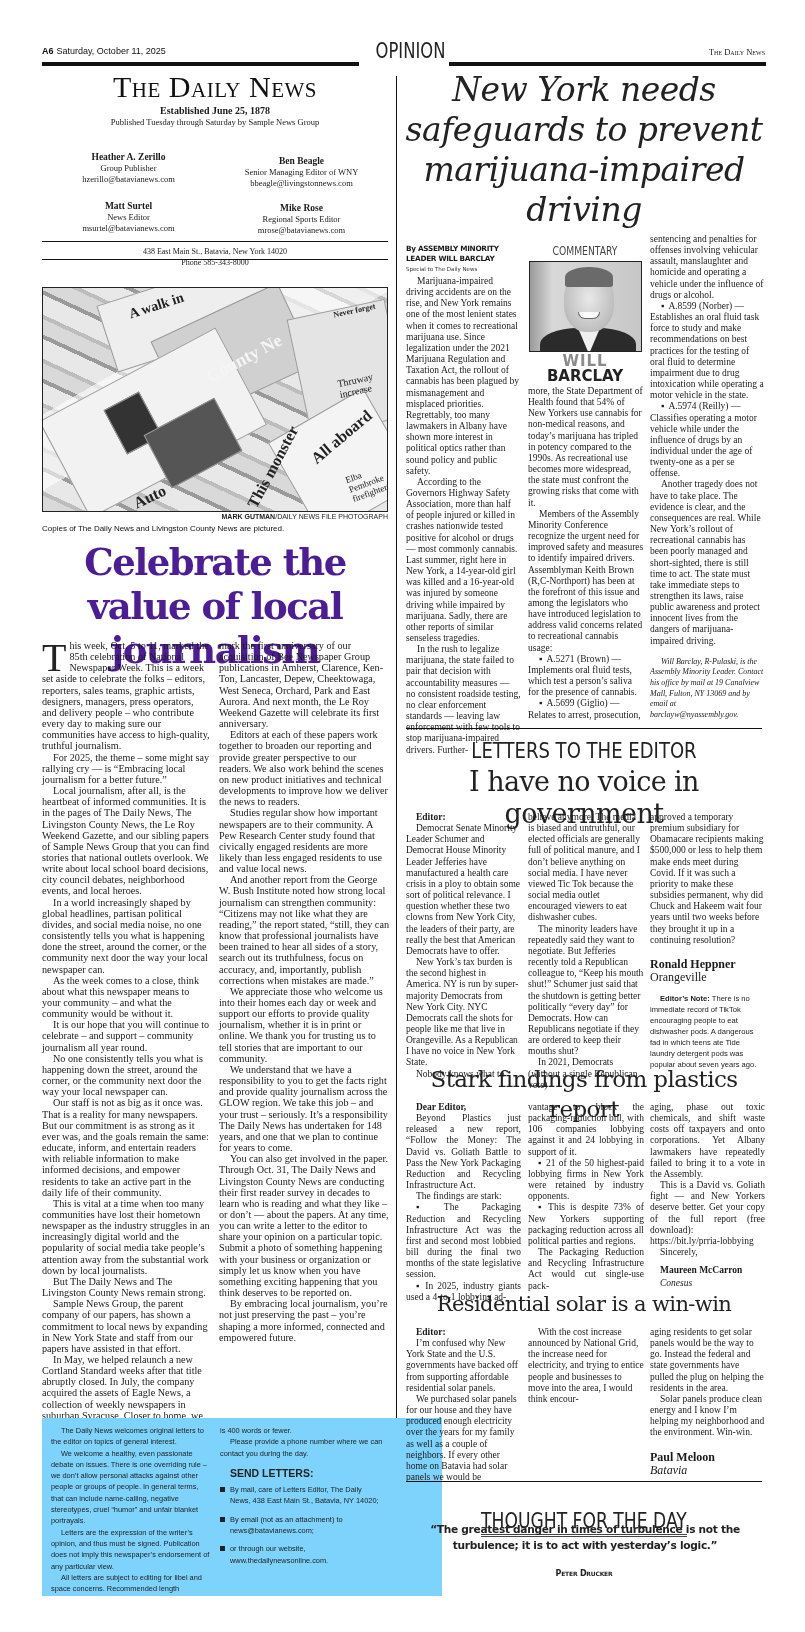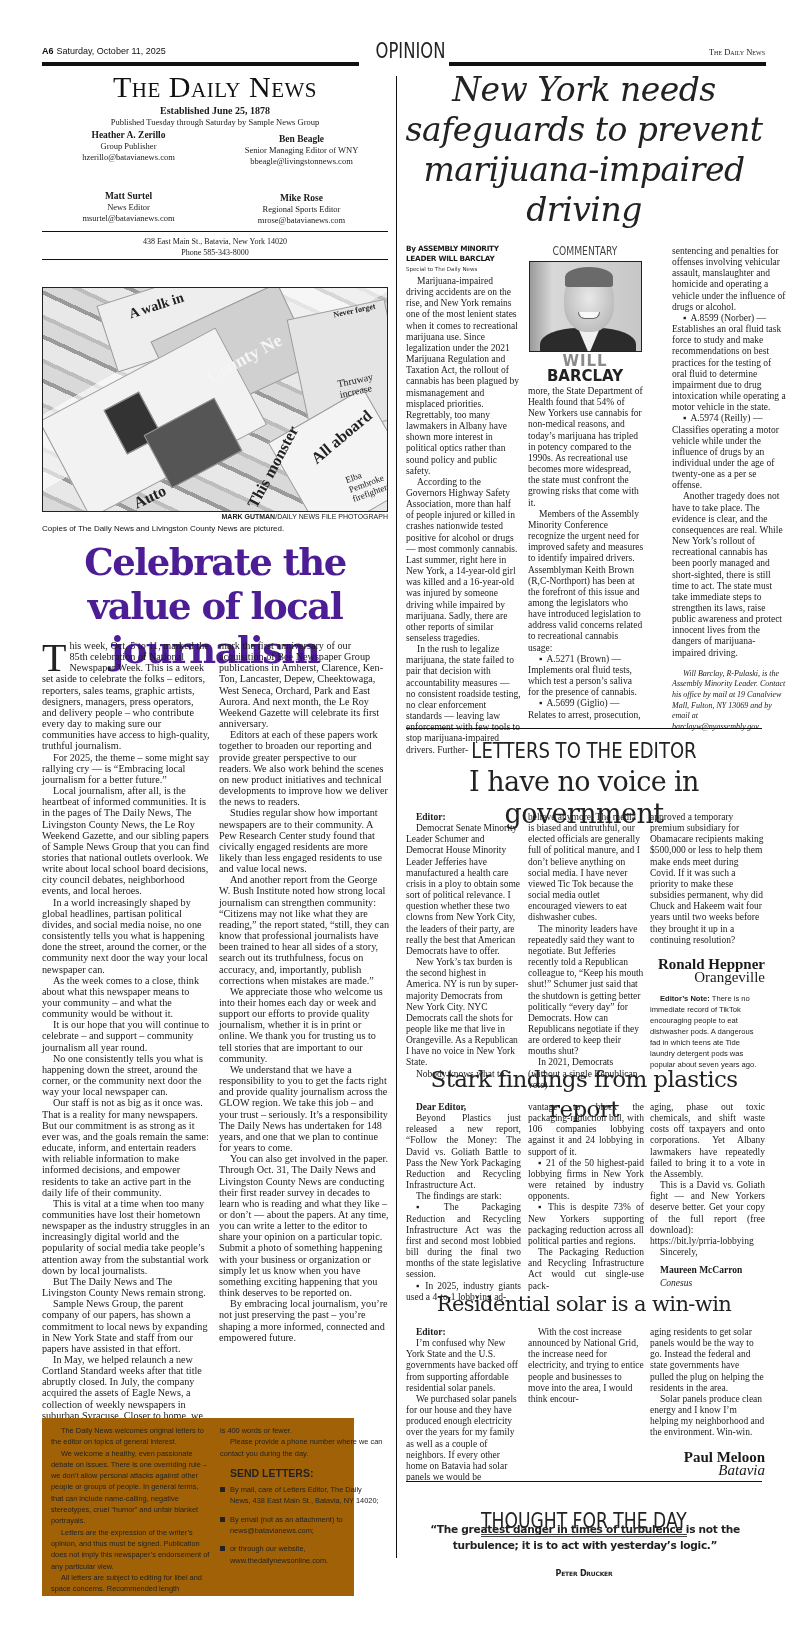--- a/index.html
+++ b/index.html
@@ -15,21 +15,21 @@
   .ph-rule-right { position: absolute; left: 407px; top: 16px; width: 317px; height: 4px; border-top: 3px solid #111; border-bottom: 1px solid #111; }
   .ph-right { position: absolute; right: -1px; top: 1px; font-family: "Liberation Serif", serif; font-size: 8.5px; font-variant: small-caps; color: #222; }
 
   .vdivider { position: absolute; left: 396px; top: 76px; width: 1px; height: 1482px; background: #111; }
 
   
   .masthead { position: absolute; left: 42px; top: 70px; width: 346px; text-align: center; }
   .mh-title { font-family: "Liberation Serif", serif; font-size: 30px; font-variant: small-caps; letter-spacing: 0.5px; color: #111; line-height: 34px; }
   .mh-est { font-family: "Liberation Serif", serif; font-weight: bold; font-size: 10px; margin-top: 1px; }
   .mh-pub { font-family: "Liberation Serif", serif; font-size: 8.5px; margin-top: 1px; }
-  .staff-grid { display: grid; grid-template-columns: 1fr 1fr; row-gap: 24px; margin-top: 2px; }
+  .staff-grid { display: grid; grid-template-columns: 1fr 1fr; row-gap: 12px; margin-top: 24px; }
   .staff { font-family: "Liberation Serif", serif; font-size: 8.5px; line-height: 10.5px; }
   .staff .nm { font-weight: bold; font-size: 9.5px; line-height: 12px; }
   .mh-rule { height: 1px; background: #111; margin-top: 6px; }
   .mh-addr { font-family: "Liberation Serif", serif; font-size: 8px; line-height: 10.5px; margin-top: 5px; }
   .mh-rule2 { position: absolute; left: 42px; top: 259px; width: 346px; height: 1px; background: #111; }
 
   
   .photo { position: absolute; left: 42px; top: 287px; width: 346px; height: 225px; border: 1px solid #222; overflow: hidden;
            background:
              linear-gradient(150deg, rgba(255,255,255,0.0) 0 30%, rgba(255,255,255,0.6) 30% 48%, rgba(0,0,0,0) 48%),
@@ -43,21 +43,21 @@
 
   
   .ed-headline { position: absolute; left: 42px; top: 540px; width: 346px; text-align: center; font-family: "DejaVu Serif", serif; font-weight: bold; font-size: 37px; line-height: 44px; letter-spacing: -1.5px; color: #4c1d95; }
 
   .col { position: absolute; font-family: "Liberation Serif", serif; font-size: 10.2px; line-height: 11.15px; color: #1a1a1a; text-align: left; }
   .col p { text-indent: 11px; }
   .col p.noind { text-indent: 0; }
   .dropcap { float: left; font-family: "Liberation Serif", serif; font-size: 40px; line-height: 31px; margin: 2px 3px 0 0; color: #222; }
 
   
-  .policy { position: absolute; left: 42px; top: 1418px; width: 312px; height: 178px; background: #a16207; font-family: "Liberation Sans", sans-serif; font-size: 7.4px; line-height: 11.3px; color: #222; }
+  .policy { position: absolute; left: 42px; top: 1418px; width: 400px; height: 178px; background: #7dd3fc; font-family: "Liberation Sans", sans-serif; font-size: 7.4px; line-height: 11.3px; color: #222; }
   .policy .pcol1 { position: absolute; left: 9px; top: 7px; width: 160px; }
   .policy .pcol2 { position: absolute; left: 178px; top: 7px; width: 164px; }
   .policy p { text-indent: 10px; }
   .policy .send { font-family: "Liberation Sans", sans-serif; font-weight: bold; font-size: 10.5px; margin: 9px 0 5px 10px; text-indent: 0; }
   .policy .bul { text-indent: 0; padding-left: 10px; position: relative; margin-bottom: 7px; }
   .policy .bul::before { content: ""; position: absolute; left: 0; top: 3px; width: 5px; height: 5px; background: #222; }
 
   
   .comm-headline { position: absolute; left: 404px; top: 70px; width: 360px; text-align: center; font-family: "DejaVu Serif", serif; font-style: italic; font-size: 33px; line-height: 40px; color: #222; letter-spacing: -0.5px; }
   .byline { position: absolute; left: 406px; top: 244px; width: 115px; font-family: "DejaVu Sans", sans-serif; font-weight: bold; font-size: 7.3px; line-height: 10px; letter-spacing: -0.3px; }
@@ -75,21 +75,21 @@
   .tagline { font-style: italic; font-size: 8px; line-height: 10.6px; text-indent: 11px; margin-top: 10px; }
 
   .hrule { position: absolute; height: 1px; background: #111; }
 
   .section-head { position: absolute; text-align: center; font-family: "DejaVu Sans", sans-serif; color: #222; transform: scaleX(0.82); transform-origin: center; }
   .letter-head { position: absolute; text-align: center; font-family: "DejaVu Serif", serif; color: #222; letter-spacing: -0.6px; }
 
   .lcol { position: absolute; font-family: "Liberation Serif", serif; font-size: 9.5px; line-height: 11.15px; color: #1a1a1a; }
   .lcol p { text-indent: 10px; }
   .lcol .salut { font-weight: bold; text-indent: 10px; }
-  .sig { text-align: right; font-family: "Liberation Serif", serif; font-size: 15px; line-height: 13px; }
+  .sig { text-align: left; font-family: "Liberation Serif", serif; font-size: 12px; line-height: 13px; }
   .sig .n { font-weight: bold; }
   .sig .t { font-style: italic; }
   .ednote { font-family: "Liberation Sans", sans-serif; font-size: 7.6px; line-height: 11.1px; color: #222; text-indent: 10px; }
   .ednote b { font-weight: bold; }
   .bullet::before { content: "\25AA"; margin-right: 4px; }
   .justify { text-align: justify; }
 
   .tftd-title { position: absolute; left: 404px; top: 1508px; width: 360px; text-align: center; }
   .tftd-title span { display: inline-block; font-family: "DejaVu Sans", sans-serif; font-size: 22px; color: #222; transform: scaleX(0.78); border-bottom: 3px double #444; padding-bottom: 0px; line-height: 26px; }
   .quote { position: absolute; left: 420px; top: 1522px; width: 330px; text-align: center; font-family: "DejaVu Sans", sans-serif; font-weight: bold; font-size: 10.6px; line-height: 15.5px; color: #222; letter-spacing: -0.3px; }
@@ -225,21 +225,21 @@
 <div class="author-first">WILL</div>
 <div class="author-last">BARCLAY</div>
 
 <div class="col" style="left:528px;top:386px;width:116px;font-size:9.5px;line-height:11.15px;">
   <p class="noind">more, the State Department of Health found that 54% of New Yorkers use cannabis for non-medical reasons, and today’s marijuana has tripled in potency compared to the 1990s. As recreational use becomes more widespread, the state must confront the growing risks that come with it.</p>
   <p>Members of the Assembly Minority Conference recognize the urgent need for improved safety and measures to identify impaired drivers. Assemblyman Keith Brown (R,C-Northport) has been at the forefront of this issue and among the legislators who have introduced legislation to address valid concerns related to recreational cannabis usage:</p>
   <p class="bullet">A.5271 (Brown) — Implements oral fluid tests, which test a person’s saliva for the presence of cannabis.</p>
   <p class="bullet">A.5699 (Giglio) — Relates to arrest, prosecution,</p>
 </div>
 
-<div class="col" style="left:650px;top:246px;width:115px;font-size:9.5px;line-height:11.15px;margin-left:22px;">
+<div class="col" style="left:650px;top:234px;width:115px;font-size:9.5px;line-height:11.15px;">
   <p class="noind">sentencing and penalties for offenses involving vehicular assault, manslaughter and homicide and operating a vehicle under the influence of drugs or alcohol.</p>
   <p class="bullet">A.8599 (Norber) — Establishes an oral fluid task force to study and make recommendations on best practices for the testing of oral fluid to determine impairment due to drug intoxication while operating a motor vehicle in the state.</p>
   <p class="bullet">A.5974 (Reilly) — Classifies operating a motor vehicle while under the influence of drugs by an individual under the age of twenty-one as a per se offense.</p>
   <p>Another tragedy does not have to take place. The evidence is clear, and the consequences are real. While New York’s rollout of recreational cannabis has been poorly managed and short-sighted, there is still time to act. The state must take immediate steps to strengthen its laws, raise public awareness and protect innocent lives from the dangers of marijuana-impaired driving.</p>
   <p class="tagline">Will Barclay, R-Pulaski, is the Assembly Minority Leader. Contact his office by mail at 19 Canalview Mall, Fulton, NY 13069 and by email at barclayw@nyassembly.gov.</p>
 </div>
 
 <div class="hrule" style="left:406px;top:728px;width:356px;"></div>
 
 <div class="section-head" style="left:404px;top:738px;width:360px;font-size:22px;line-height:26px;">LETTERS TO THE EDITOR</div>

